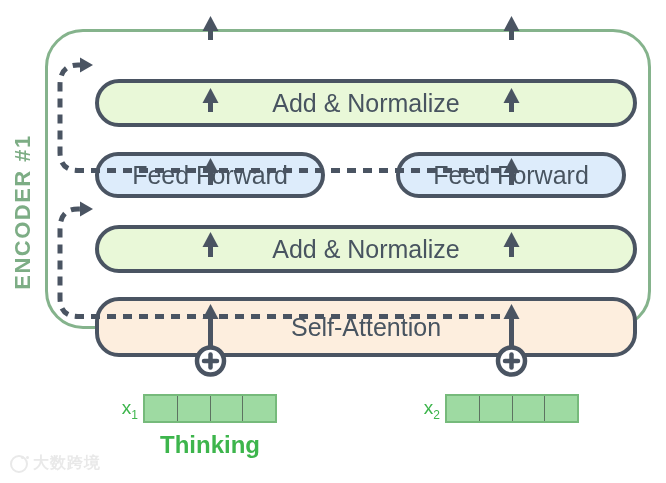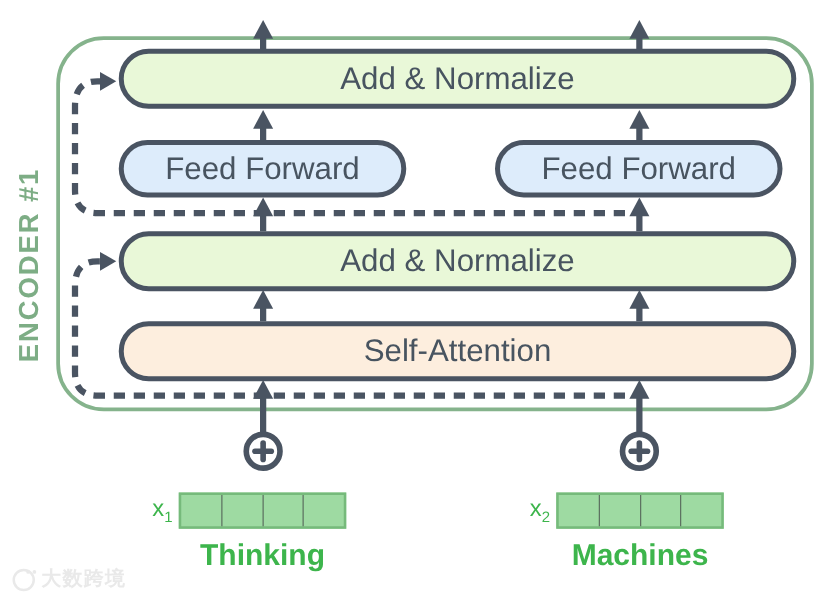--- a/index.html
+++ b/index.html
@@ -22,29 +22,29 @@
   .encoder-label{
     position:absolute;left:-77px;top:199px;width:200px;height:26px;line-height:26px;
     text-align:center;transform:rotate(-90deg);transform-origin:center;
     font-size:22px;font-weight:bold;letter-spacing:1.5px;color:var(--encoder-label-green);z-index:2;
   }
   .box{
     position:absolute;box-sizing:border-box;border:4px solid var(--outline-dark);
     display:flex;align-items:center;justify-content:center;z-index:2;
     color:var(--box-text);font-size:25px;white-space:nowrap;
   }
-  .pill{border-radius:24px;}
+  .pill{border-radius:24px;margin-top:40px;}
   .box-add-norm{background:var(--add-normalize-fill);}
   .box-ff{background:var(--feed-forward-fill);align-items:center;}
   .box-sa{background:var(--self-attention-fill);}
   .an-top{left:95px;top:39px;width:542px;height:48px;}
   .ff-left{left:95px;top:112px;width:230px;height:46px;}
   .ff-right{left:396px;top:112px;width:230px;height:46px;}
   .an-mid{left:95px;top:185px;width:542px;height:48px;}
-  .sa{left:95px;top:257px;width:542px;height:48px;}
+  .sa{left:95px;top:257px;width:542px;height:60px;}
   svg.overlay{position:absolute;left:0;top:0;z-index:3;pointer-events:none;}
   .shaft{stroke:var(--outline-dark);stroke-width:5;fill:none;}
   .head{fill:var(--outline-dark);stroke:none;}
   .dashed{stroke:var(--outline-dark);stroke-width:5;fill:none;stroke-dasharray:9 7;}
   .plus-ring{fill:#ffffff;stroke:var(--outline-dark);stroke-width:4.5;}
   .plus-bar{stroke:var(--outline-dark);stroke-width:4.5;stroke-linecap:round;}
   .positional{
     position:absolute;left:58px;top:337px;width:128px;text-align:right;z-index:2;
     color:var(--positional-text);font-size:13px;font-weight:600;line-height:16px;letter-spacing:0.4px;
   }
@@ -164,20 +164,19 @@
 
   <div class="x-label xl-2"><span>x</span><sub>2</sub></div>
   <div class="vector vec-right">
       <div class="cell"></div>
       <div class="cell"></div>
       <div class="cell"></div>
       <div class="cell"></div>
     </div>
 
   <div class="word word-left">Thinking</div>
-  <div class="word word-right">Machines</div>
 
   <div class="watermark">
     <span class="wm-logo"></span>
     <span>大数跨境</span>
   </div>
 
 </div>
 
 </body></html>

